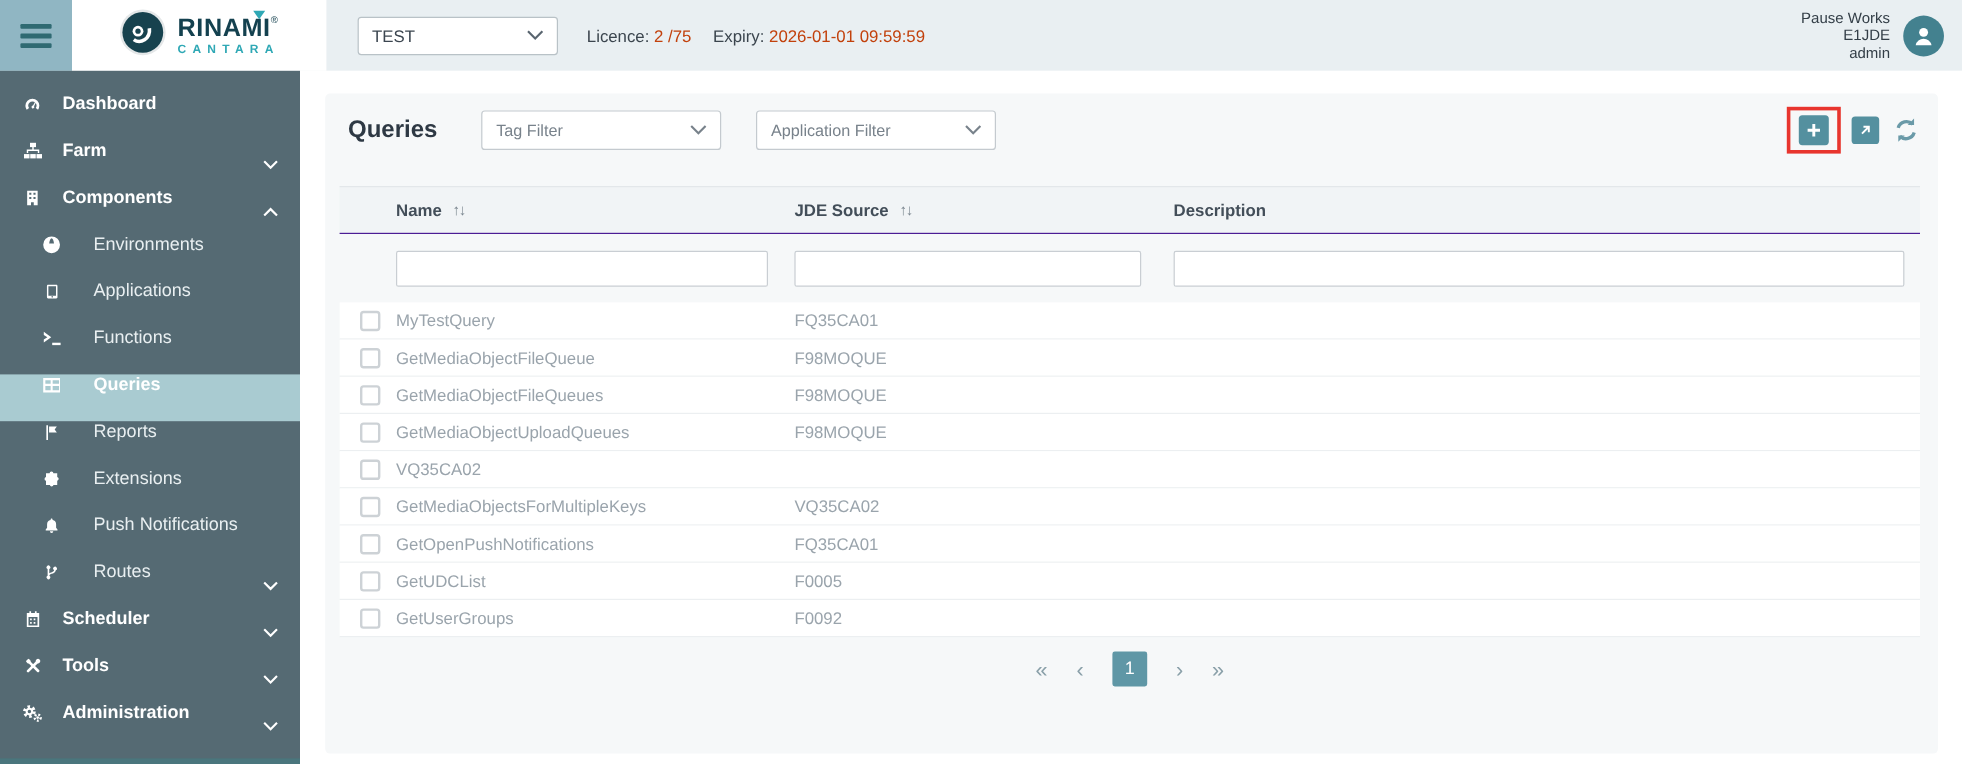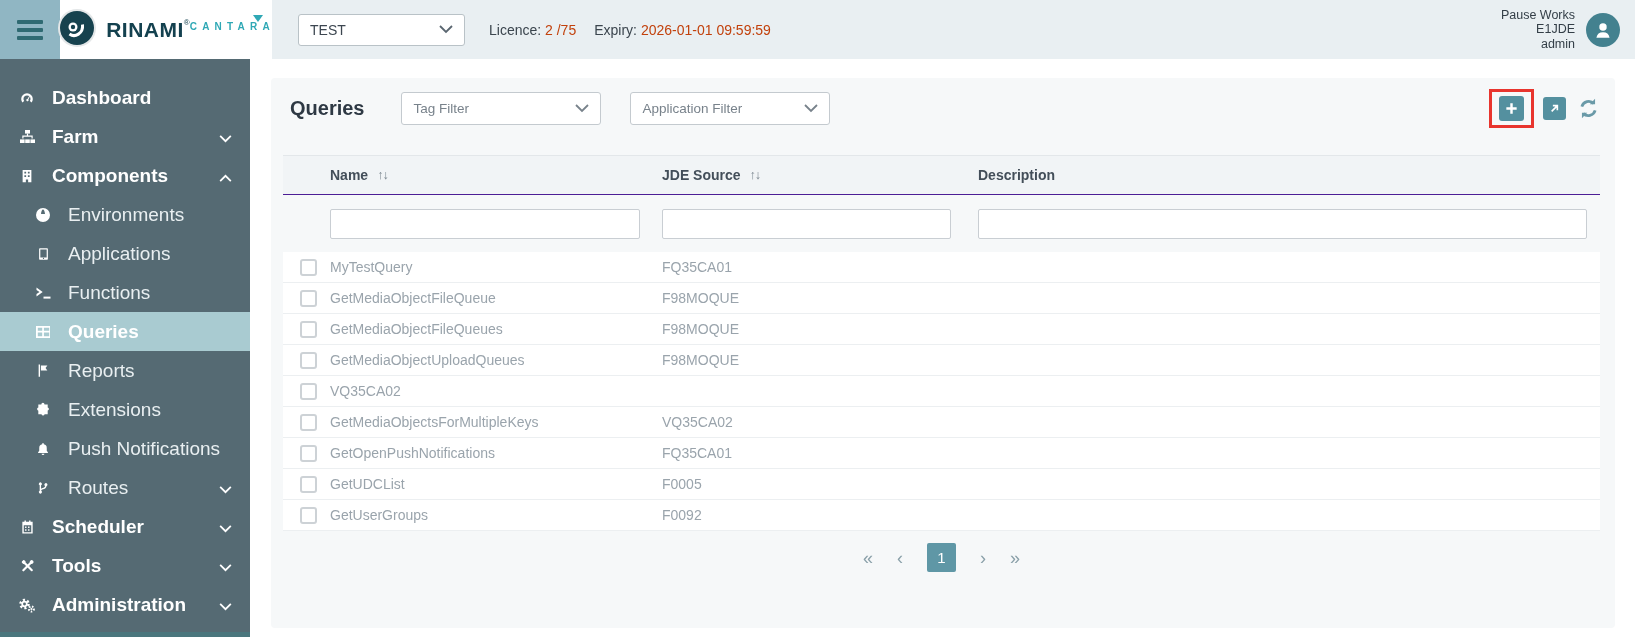--- a/index.html
+++ b/index.html
@@ -3,37 +3,37 @@
 <meta charset="utf-8">
 <style>
   * { margin:0; padding:0; box-sizing:border-box; }
   html,body { width:1635px; height:637px; overflow:hidden; font-family:"Liberation Sans", sans-serif; background:#fff; }
 
   
   .header { position:absolute; top:0; left:0; width:1635px; height:59px; background:#e9eff2; display:flex; align-items:center; }
   .hamburger { width:60px; height:59px; background:#90b6c3; border:none; display:flex; flex-direction:column; justify-content:center; align-items:center; gap:4px; cursor:pointer; flex:0 0 auto; }
   .hamburger span { width:26px; height:4px; background:#2f6a72; border-radius:1px; }
   .logo-area { width:212px; height:59px; background:#ffffff; display:flex; align-items:center; justify-content:center; gap:9px; flex:0 0 auto; }
-  .logo-text { display:flex; flex-direction:row; line-height:1; position:relative;justify-content:flex-end; }
+  .logo-text { display:flex; flex-direction:column; line-height:1; position:relative;justify-content:flex-end; }
   .brand-name { font-size:21px; font-weight:800; color:#14414f; letter-spacing:.5px; }
   .brand-reg { font-size:8px; vertical-align:top; color:#14414f; }
   .brand-sub { font-size:10px; font-weight:700; color:#2fa8b5; letter-spacing:5.2px; margin-top:3px; }
   .brand-tri { position:absolute; top:-4px; right:12px; width:0; height:0; border-left:5px solid transparent; border-right:5px solid transparent; border-top:7px solid #2fa8b5; }
   .env-select { margin-left:26px; width:167px; height:32px; background:#fff; border:1px solid #b9c2c7; border-radius:3px; display:flex; align-items:center; justify-content:space-between; padding:0 11px; font-size:14px; color:#3c4650; cursor:pointer; }
   .hdr-info { margin-left:24px; font-size:14px; color:#3b454e; white-space:nowrap; }
   .hdr-info + .hdr-info { margin-left:18px; }
   .hdr-info b { font-weight:400; color:#c2410c; }
   .user-block { margin-left:auto; text-align:right; font-size:12.5px; line-height:14.5px; color:#333e47; }
   .avatar { width:34px; height:34px; border-radius:50%; background:#43818f; margin:0 15px 0 11px; display:flex; align-items:center; justify-content:center; cursor:pointer; flex:0 0 auto; }
 
   
   .sidebar { position:absolute; top:59px; left:0; width:250px; height:578px; background:#556a73; padding-top:19px; }
-  .side-item { height:39px; display:flex; align-items:center; color:#fff; font-size:19px; cursor:pointer; position:relative; }
+  .side-item { height:39px; display:flex; align-items:flex-start; color:#fff; font-size:15px; cursor:pointer; position:relative; }
   .side-item.top { padding-left:16px; font-weight:700; }
-  .side-item.sub { padding-left:32px; font-weight:400; color:#e9eff1; }
+  .side-item.sub { padding-left:32px; font-weight:400; color:#e9eff1;gap:10px; }
   .side-item.selected { background:#a9cbd1; color:#fff; font-weight:600; }
   .s-icon { width:22px; height:18px; display:flex; align-items:center; justify-content:center; margin-right:14px; flex:0 0 auto; }
   .s-icon svg { display:block; }
   .chev { position:absolute; right:18px; top:50%; transform:translateY(-50%); }
   .side-strip { position:absolute; bottom:0; left:0; width:100%; height:5px; background:#4a767d; }
 
   
   .main { position:absolute; left:250px; top:59px; width:1385px; height:578px; background:#fff; }
   .panel { position:absolute; left:21px; top:19px; width:1344px; height:550px; background:#f6f8f9; border-radius:4px; }
   .panel-header { display:flex; align-items:center; padding:13px 14px 0 19px; height:47px; }

